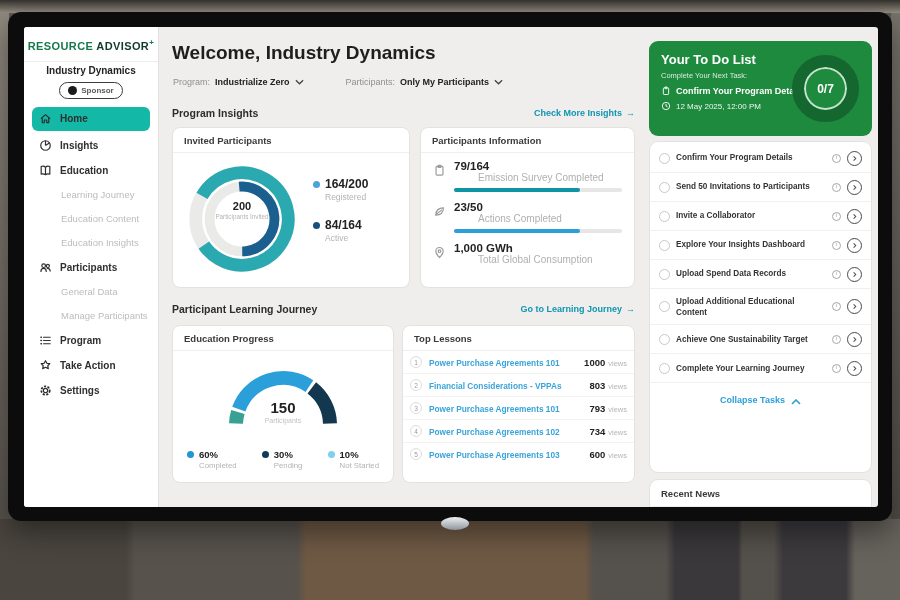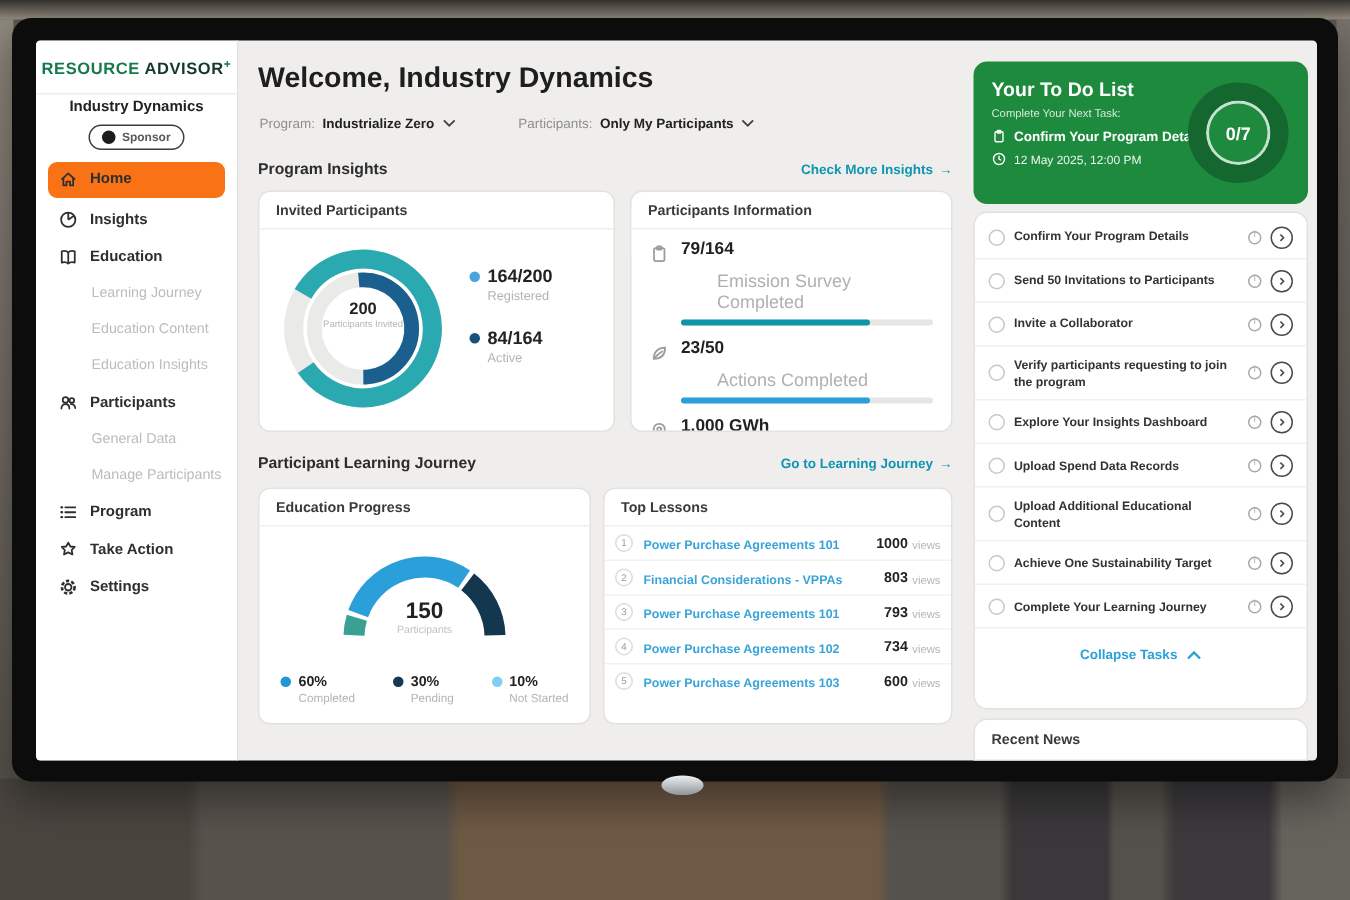--- a/index.html
+++ b/index.html
@@ -34,21 +34,21 @@
   .logo .w2 { color:#123a2b; }
   .logo .plus { color:#15794b; font-size:8px; vertical-align:super; }
   .org-name { margin-top:3px; text-align:center; font-size:10px; font-weight:bold; color:#222; }
   .sponsor-pill { margin:6px auto 8px; width:64px; height:17px; border:1.5px solid #3d3d3d;
     border-radius:10px; display:flex; align-items:center; justify-content:center; gap:4px; background:#fff; }
   .sponsor-pill .dot { width:9px; height:9px; border-radius:50%; background:#1c1c1c; }
   .sponsor-pill .txt { font-size:8px; font-weight:bold; color:#5a5a5a; }
   .menu { margin-top:6px; }
   .m-item { height:25px; display:flex; align-items:center; gap:8px; padding-left:15px;
     font-size:10px; font-weight:bold; color:#2f2f2f; cursor:pointer; }
-  .m-item.active { background:#f97316; margin:0 8px 2px; padding-left:7px; border-radius:6px; height:24px; }
+  .m-item.active { background:#14b8a6; margin:0 8px 2px; padding-left:7px; border-radius:6px; height:24px; }
   .m-sub { height:24px; display:flex; align-items:center; padding-left:37px;
     font-size:9.5px; color:#bcbcbc; cursor:pointer;text-align:right; }
   .m-ico { width:13px; height:13px; flex:0 0 13px; }
   .m-ico svg { width:13px; height:13px; display:block; }
 
   
   .main { position:absolute; left:135px; top:0; width:488px; bottom:0; }
   .page-title { position:absolute; left:13px; top:15px; font-size:19px; font-weight:bold; color:#1e1e1e; }
   .filters { position:absolute; left:14px; top:50px; display:flex; align-items:center; font-size:9px; }
   .f-label { color:#8f8f8f; }
@@ -79,21 +79,21 @@
   .leg-val { font-size:12px; font-weight:bold; color:#222; }
   .leg-lab { font-size:8.5px; color:#b3b3b3; margin:1px 0 0 12px; }
 
   
   .c-pinfo { left:261px; top:100px; width:215px; height:161px; }
   .pi-row { display:flex; gap:8px; padding:7px 12px 2px; }
   .pi-ico { width:13px; height:13px; margin-top:3px; flex:0 0 13px; }
   .pi-ico svg { width:13px; height:13px; }
   .pi-body { flex:1; }
   .pi-val { font-size:11.5px; font-weight:bold; color:#222; }
-  .pi-lab { font-size:12px; color:#b0b0b0; margin-top:8px;padding-left:24px; }
+  .pi-lab { font-size:10px; color:#b0b0b0; margin-top:0;padding-left:24px; }
   .pi-track { height:4px; background:#e6e6e4; border-radius:2px; margin-top:5px; width:100%; }
   .pi-fill { height:100%; border-radius:2px; }
 
   
   .c-edu { left:13px; top:298px; width:222px; height:158px; }
   .gauge-wrap { position:relative; width:150px; height:82px; margin:8px auto 0; }
   .gauge-wrap svg { width:150px; height:82px; }
   .gauge-center { position:absolute; left:0; right:0; top:40px; text-align:center; }
   .gc-val { font-size:15px; font-weight:bold; color:#222; }
   .gc-lab { font-size:7px; color:#c2c2c2; margin-top:1px; }
@@ -483,30 +483,20 @@
         <span class="t-label">Invite a Collaborator</span>
         <span class="info-ico"></span>
         <span class="chev-btn">
               <svg viewBox="0 0 8 8">
                 <path d="M3 1.6 L5.4 4 L3 6.4" stroke="#4a4a4a" stroke-width="1.2" fill="none"></path>
               </svg>
             </span>
       </div>
       <div class="task-row">
         <span class="chk"></span>
-        <span class="t-label">Verify participants requesting to join the program</span>
-        <span class="info-ico"></span>
-        <span class="chev-btn">
-              <svg viewBox="0 0 8 8">
-                <path d="M3 1.6 L5.4 4 L3 6.4" stroke="#4a4a4a" stroke-width="1.2" fill="none"></path>
-              </svg>
-            </span>
-      </div>
-      <div class="task-row">
-        <span class="chk"></span>
         <span class="t-label">Explore Your Insights Dashboard</span>
         <span class="info-ico"></span>
         <span class="chev-btn">
               <svg viewBox="0 0 8 8">
                 <path d="M3 1.6 L5.4 4 L3 6.4" stroke="#4a4a4a" stroke-width="1.2" fill="none"></path>
               </svg>
             </span>
       </div>
       <div class="task-row">
         <span class="chk"></span>

